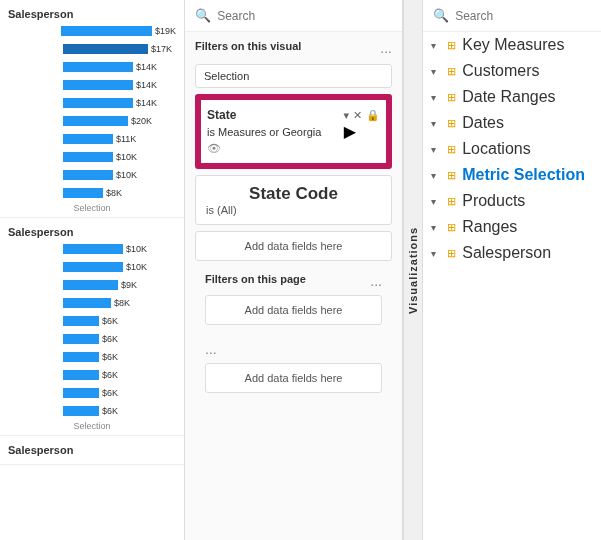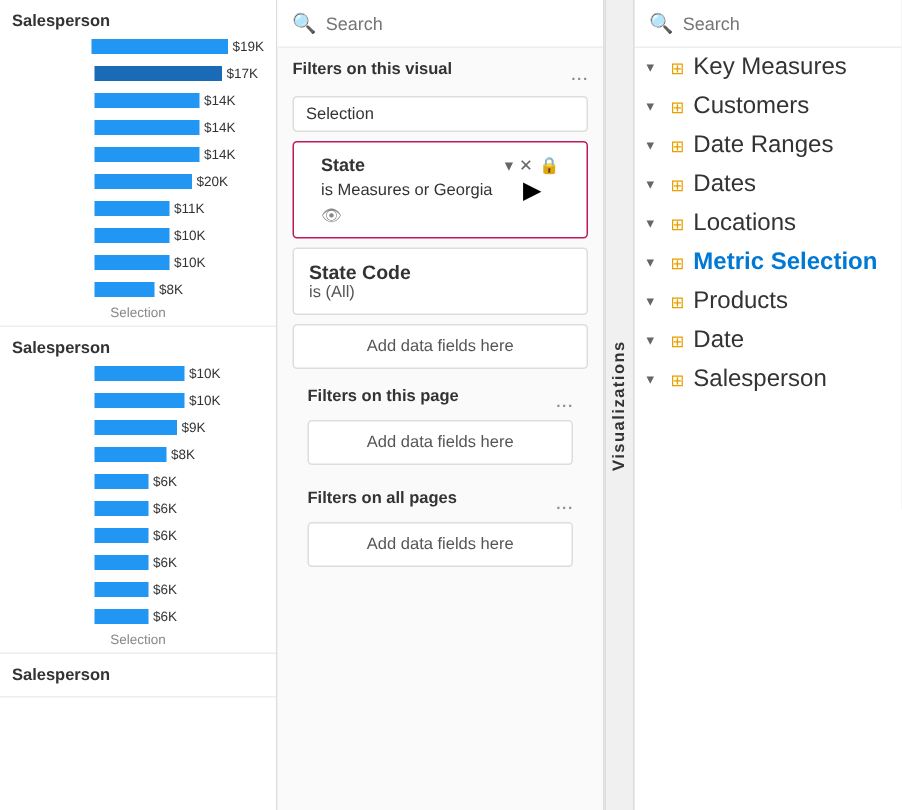--- a/index.html
+++ b/index.html
@@ -133,23 +133,23 @@
       border: 1px solid #ddd;
       border-radius: 3px;
       padding: 5px 8px;
       margin-bottom: 6px;
       font-size: 11px;
       color: #333;
     }
 
     .filter-card-highlighted {
       background: #fff;
-      border: 1px solid #be185d;
+      border: 6px solid #be185d;
       border-radius: 3px;
-      padding: 8px 18px;
+      padding: 8px 6px;
       margin-bottom: 6px;
       position: relative;
     }
 
     .filter-card-header {
       display: flex;
       justify-content: space-between;
       align-items: center;
       margin-bottom: 4px;
     }
@@ -180,23 +180,24 @@
 
     .state-code-card {
       background: #fff;
       border: 1px solid #ddd;
       border-radius: 3px;
       padding: 8px 10px;
       margin-bottom: 6px;
     }
 
     .state-code-title {
-      font-size: 13px;
+      font-size: 17px;
       font-weight: 600;
       color: #333;
+      text-align: center;
     }
 
     .state-code-value {
       font-size: 11px;
       color: #555;
     }
 
     .add-fields-btn {
       background: #fff;
       border: 1px solid #ddd;
@@ -475,21 +476,20 @@
     <div class="page-filter-section">
       <div class="page-filter-header">
         <span class="filters-title">Filters on this page</span>
         <span class="filters-more">...</span>
       </div>
       <div class="add-fields-btn">Add data fields here</div>
     </div>
 
     <div class="all-pages-section">
       <div class="page-filter-header">
-        <span class="filters-title">Filters on all pages</span>
         <span class="filters-more">...</span>
       </div>
       <div class="add-fields-btn">Add data fields here</div>
     </div>
   </div>
 </div>
 
 <div class="viz-tab">
   <span>Visualizations</span>
 </div>
@@ -532,21 +532,21 @@
       <span class="tree-label">Metric Selection</span>
     </div>
     <div class="tree-item">
       <span class="tree-chevron">▾</span>
       <span class="tree-icon tree-icon-table">⊞</span>
       <span class="tree-label">Products</span>
     </div>
     <div class="tree-item">
       <span class="tree-chevron">▾</span>
       <span class="tree-icon tree-icon-table">⊞</span>
-      <span class="tree-label">Date</span>
+      <span class="tree-label">Ranges</span>
     </div>
     <div class="tree-item">
       <span class="tree-chevron">▾</span>
       <span class="tree-icon tree-icon-table">⊞</span>
       <span class="tree-label">Salesperson</span>
     </div>
   </div>
 </div>
 
 </body></html>

